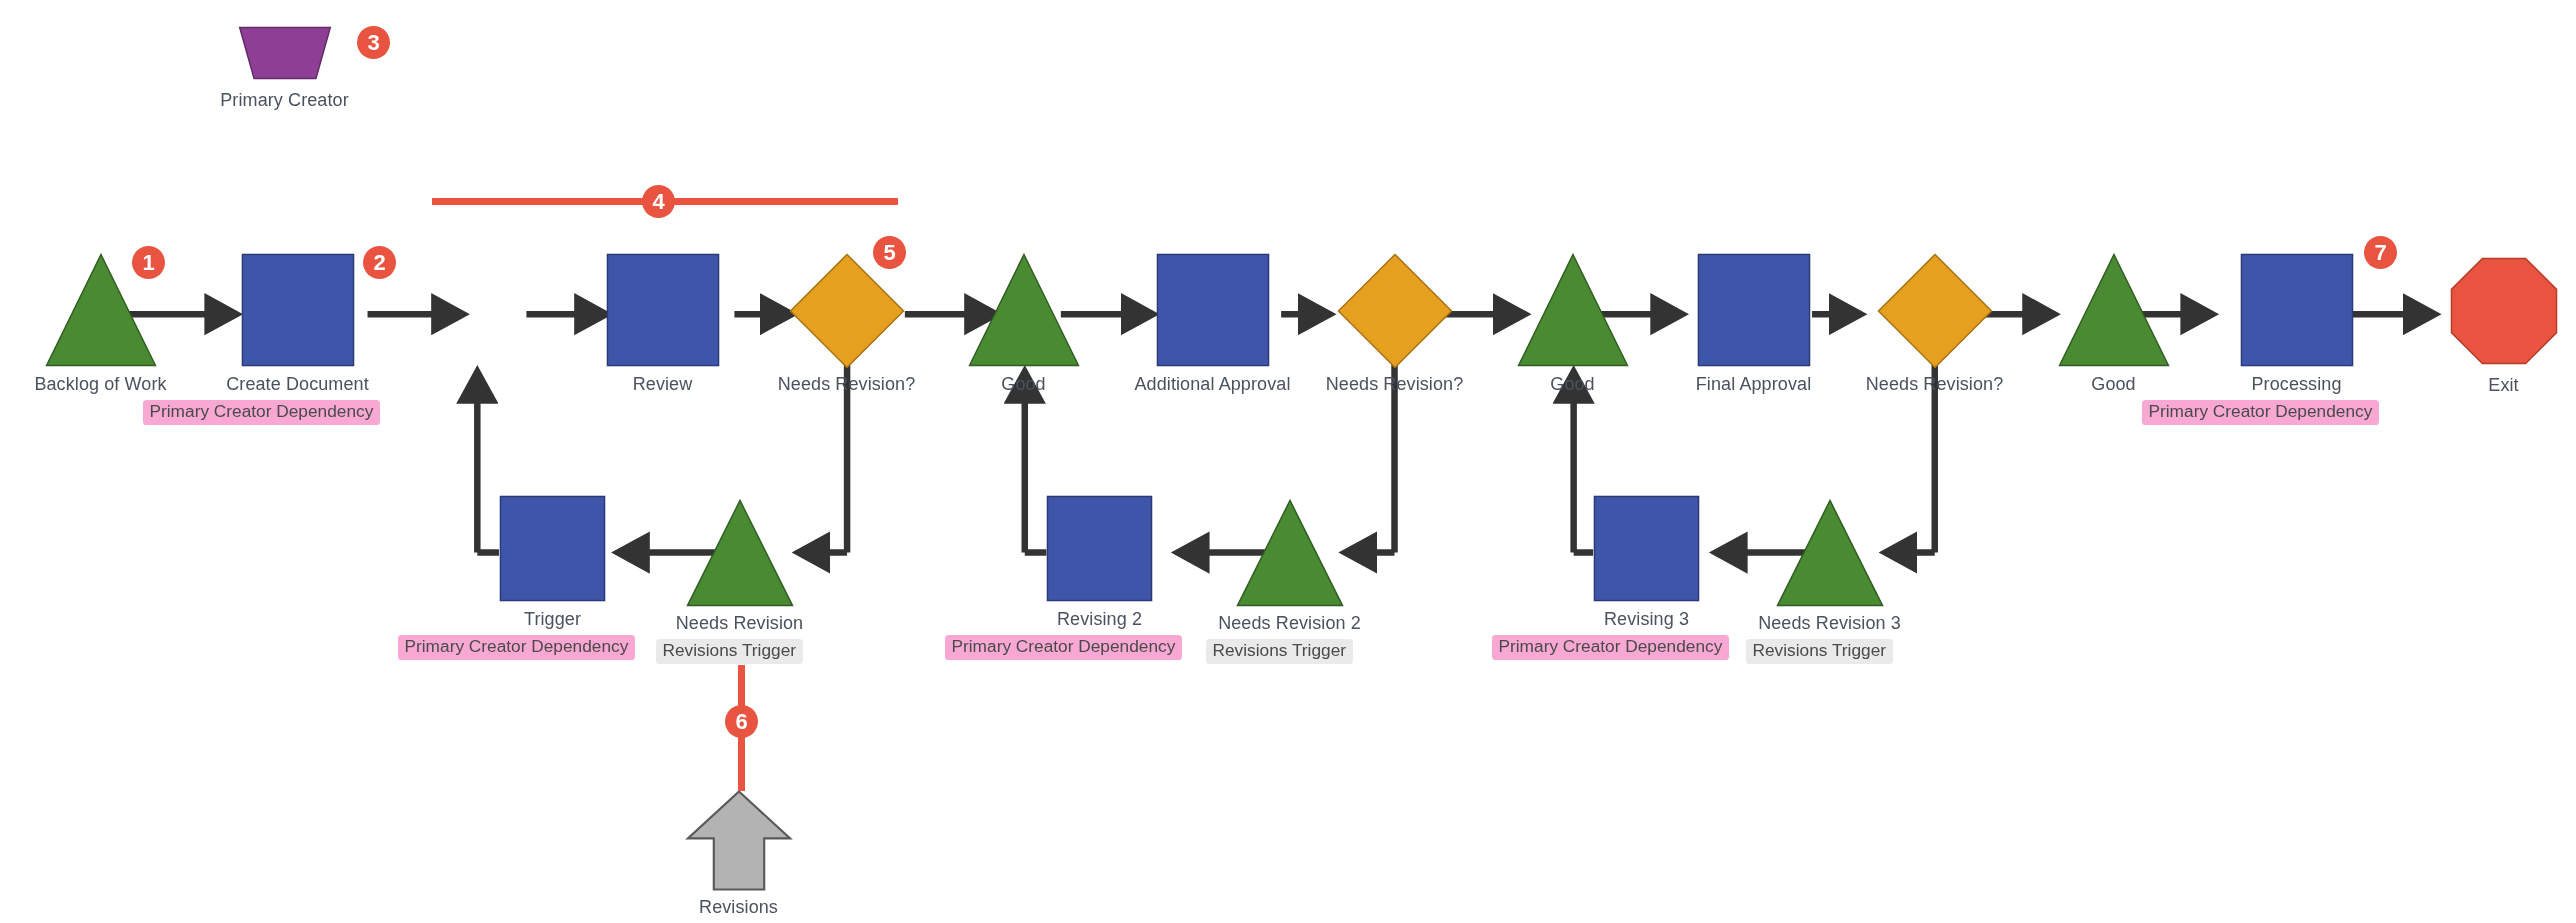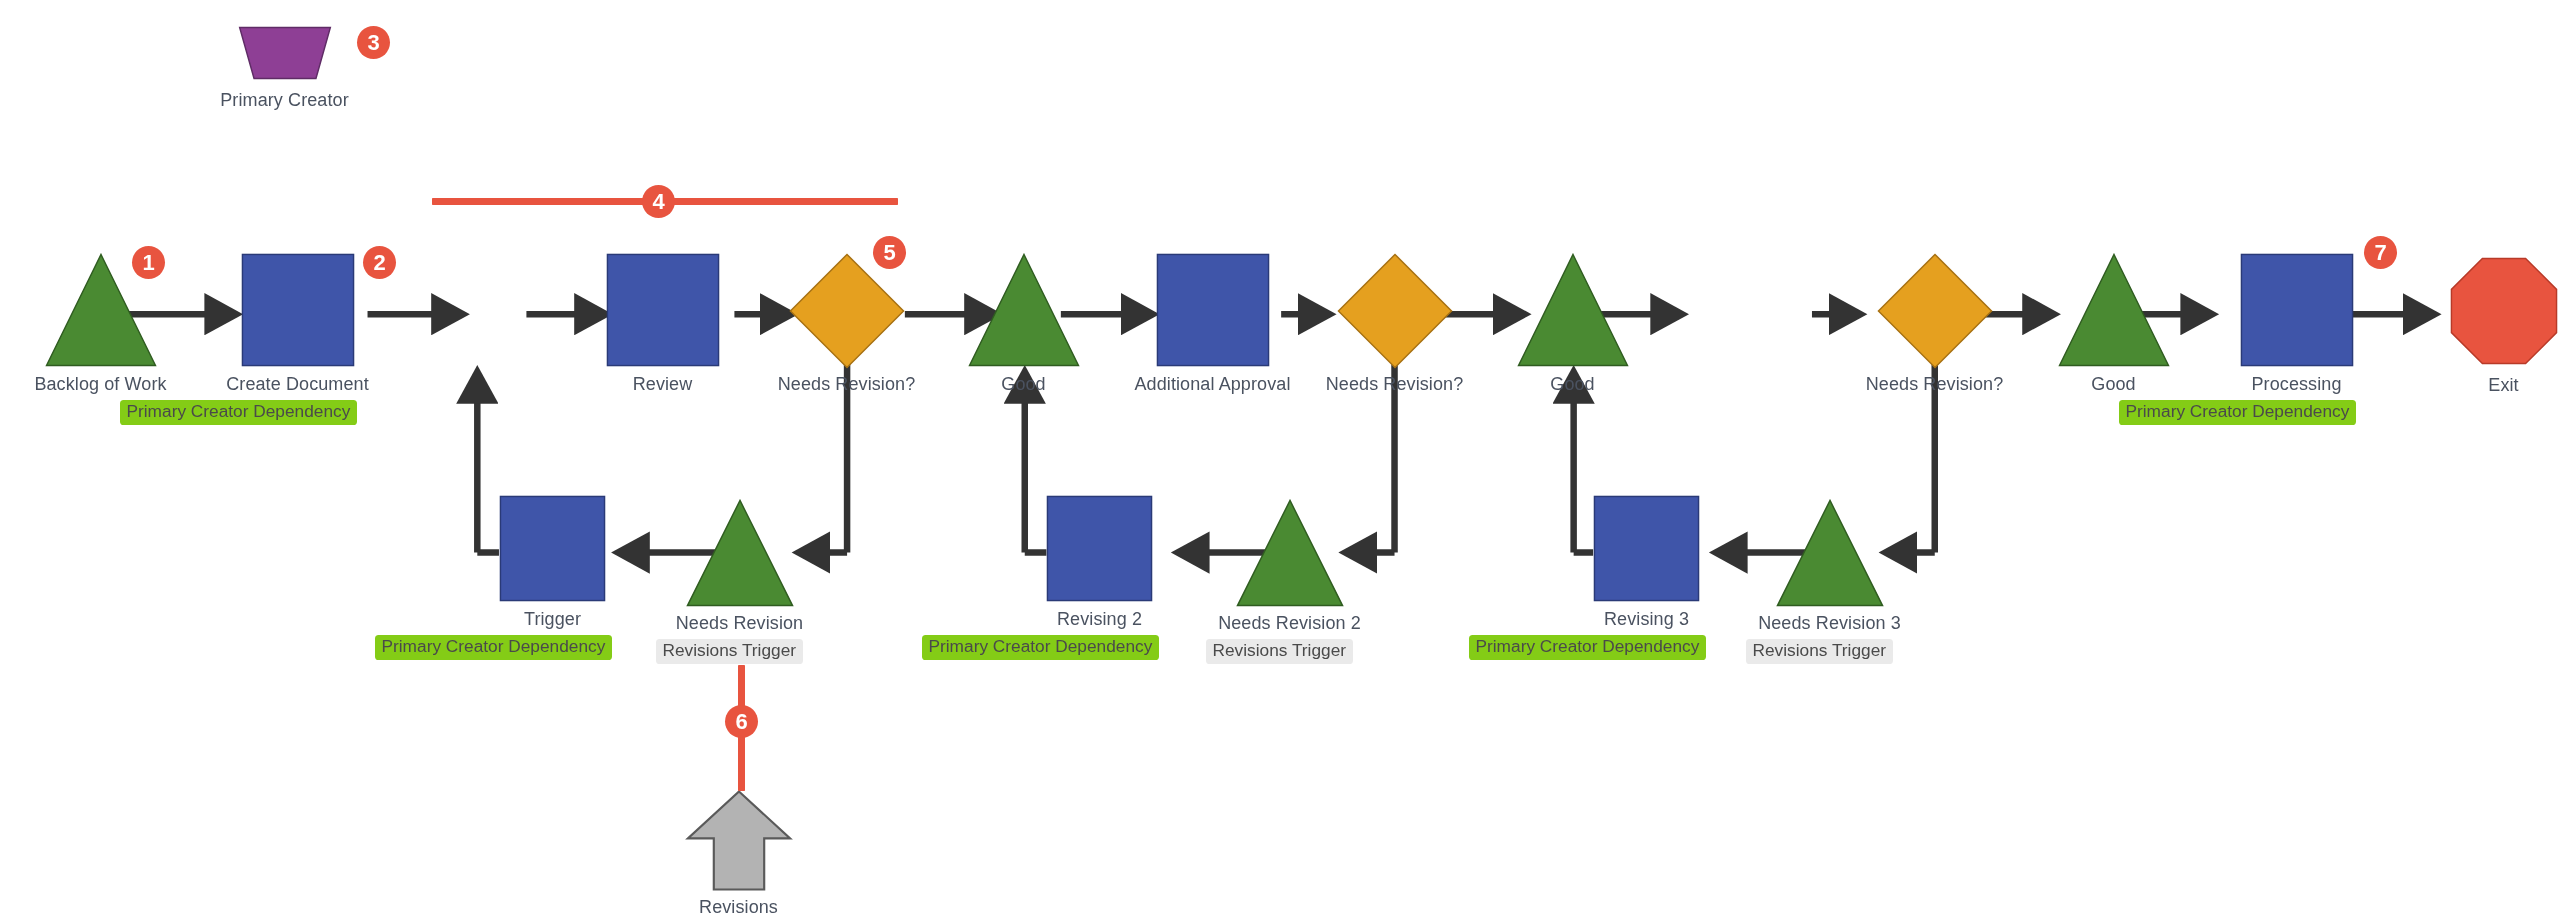--- a/index.html
+++ b/index.html
@@ -48,21 +48,22 @@
   .node .node-tag {
     position: absolute;
     font-size: 17.3px;
     color: #4a4a4a;
     white-space: nowrap;
     padding: 2.2px 6.5px 3.6px 6.5px;
     border-radius: 3.6px;
     line-height: 1.1;
   }
   .tag-dependency {
-    background: #84cc16;
+    background: #f9a8d4;
+    margin-left: 23px;
   }
   .tag-trigger {
     background: #eaeaea;
   }
   .badge {
     position: absolute;
     background: #e8543f;
     color: #ffffff;
     border-radius: 50%;
     font-size: 22px;
@@ -200,20 +201,26 @@
     <div class="node-label" style="left:-94px; top:121px;">Needs Revision?</div>
   </div>
 
   <div class="node" style="left:1517px; top:253px; width:112px; height:116px;">
     <svg class="shape" width="112" height="114" viewBox="0 0 155 158">
       <polygon points="77.5,2 153,156 2,156" fill="#4a8a32" stroke="#2f5c20" stroke-width="2"></polygon>
     </svg>
     <div class="node-label" style="left:-96px; top:121px;">Good</div>
   </div>
 
+  <div class="node" style="left:1697px; top:253px; width:114px; height:114px;">
+    <svg class="shape" width="114" height="114" viewBox="0 0 158 158">
+      <rect x="2" y="2" width="154" height="154" fill="#3f55a9" stroke="#2a3a77" stroke-width="2"></rect>
+    </svg>
+    <div class="node-label" style="left:-95px; top:121px;">Final Approval</div>
+  </div>
 
   <div class="node" style="left:1877px; top:253px; width:116px; height:116px;">
     <svg class="shape" width="116" height="116" viewBox="0 0 160 160">
       <polygon points="80,2 158,80 80,158 2,80" fill="#e5a01f" stroke="#a87112" stroke-width="2"></polygon>
     </svg>
     <div class="node-label" style="left:-94px; top:121px;">Needs Revision?</div>
   </div>
 
   <div class="node" style="left:2058px; top:253px; width:112px; height:116px;">
     <svg class="shape" width="112" height="114" viewBox="0 0 155 158">

